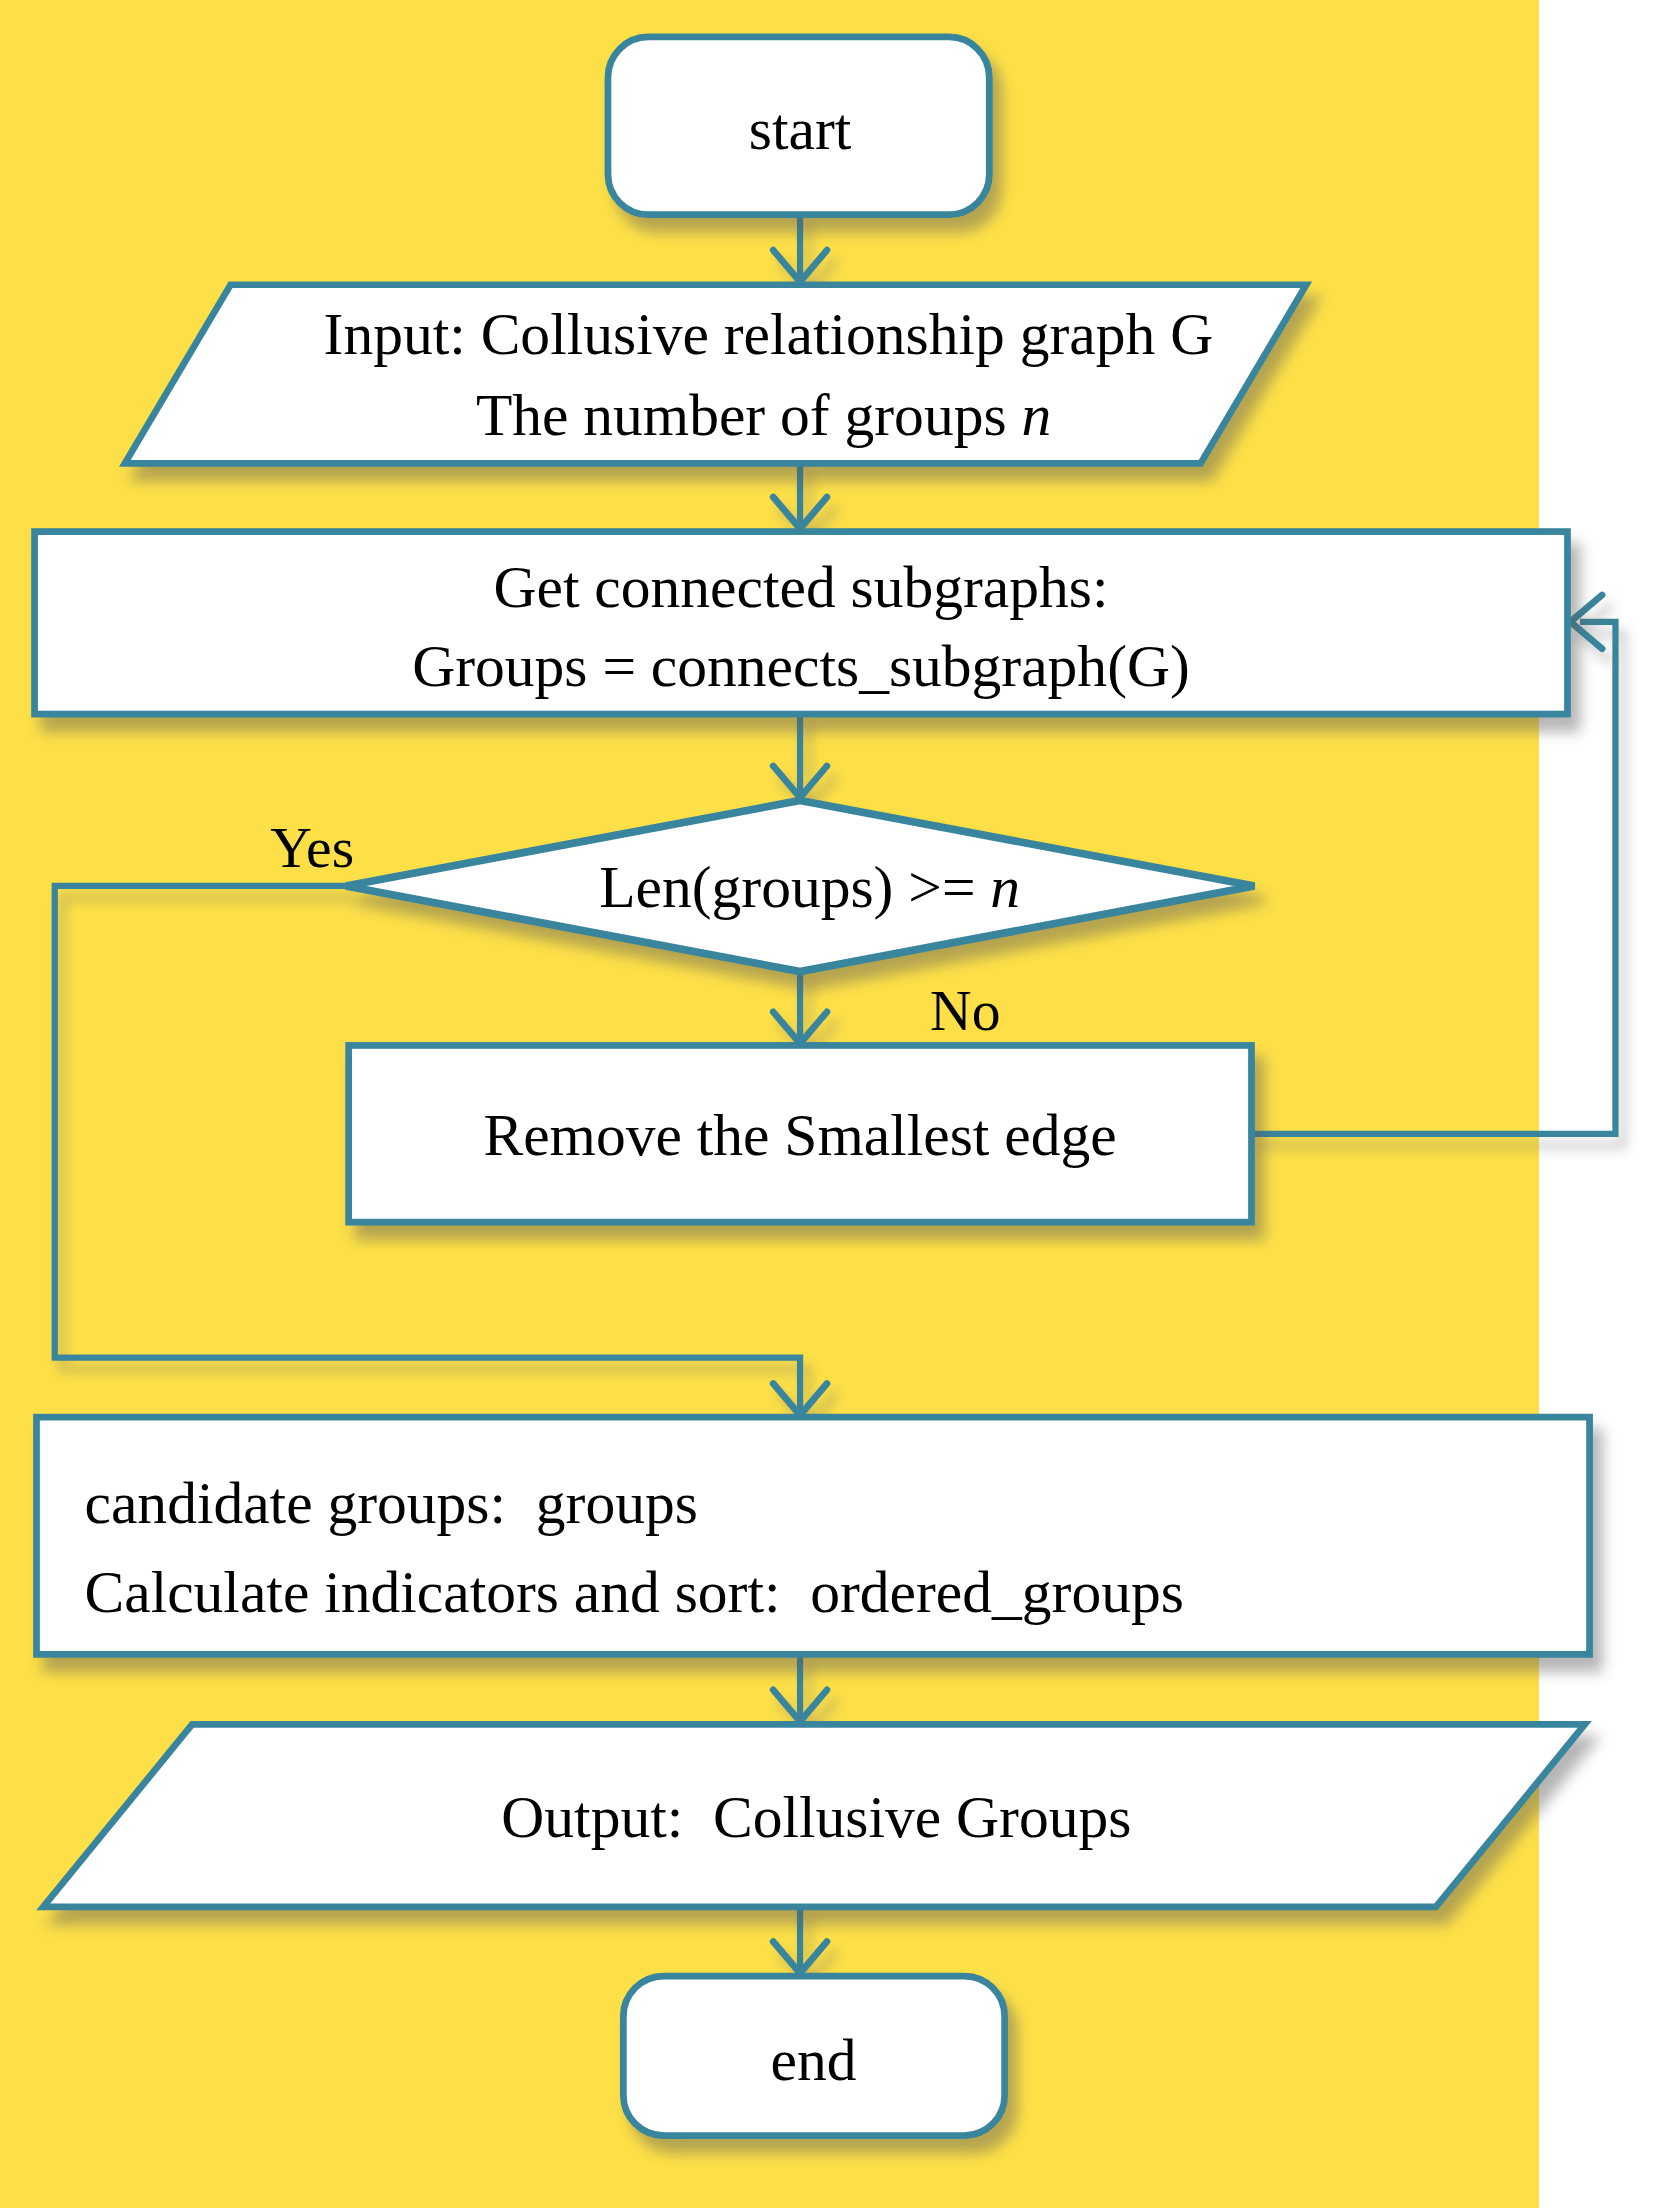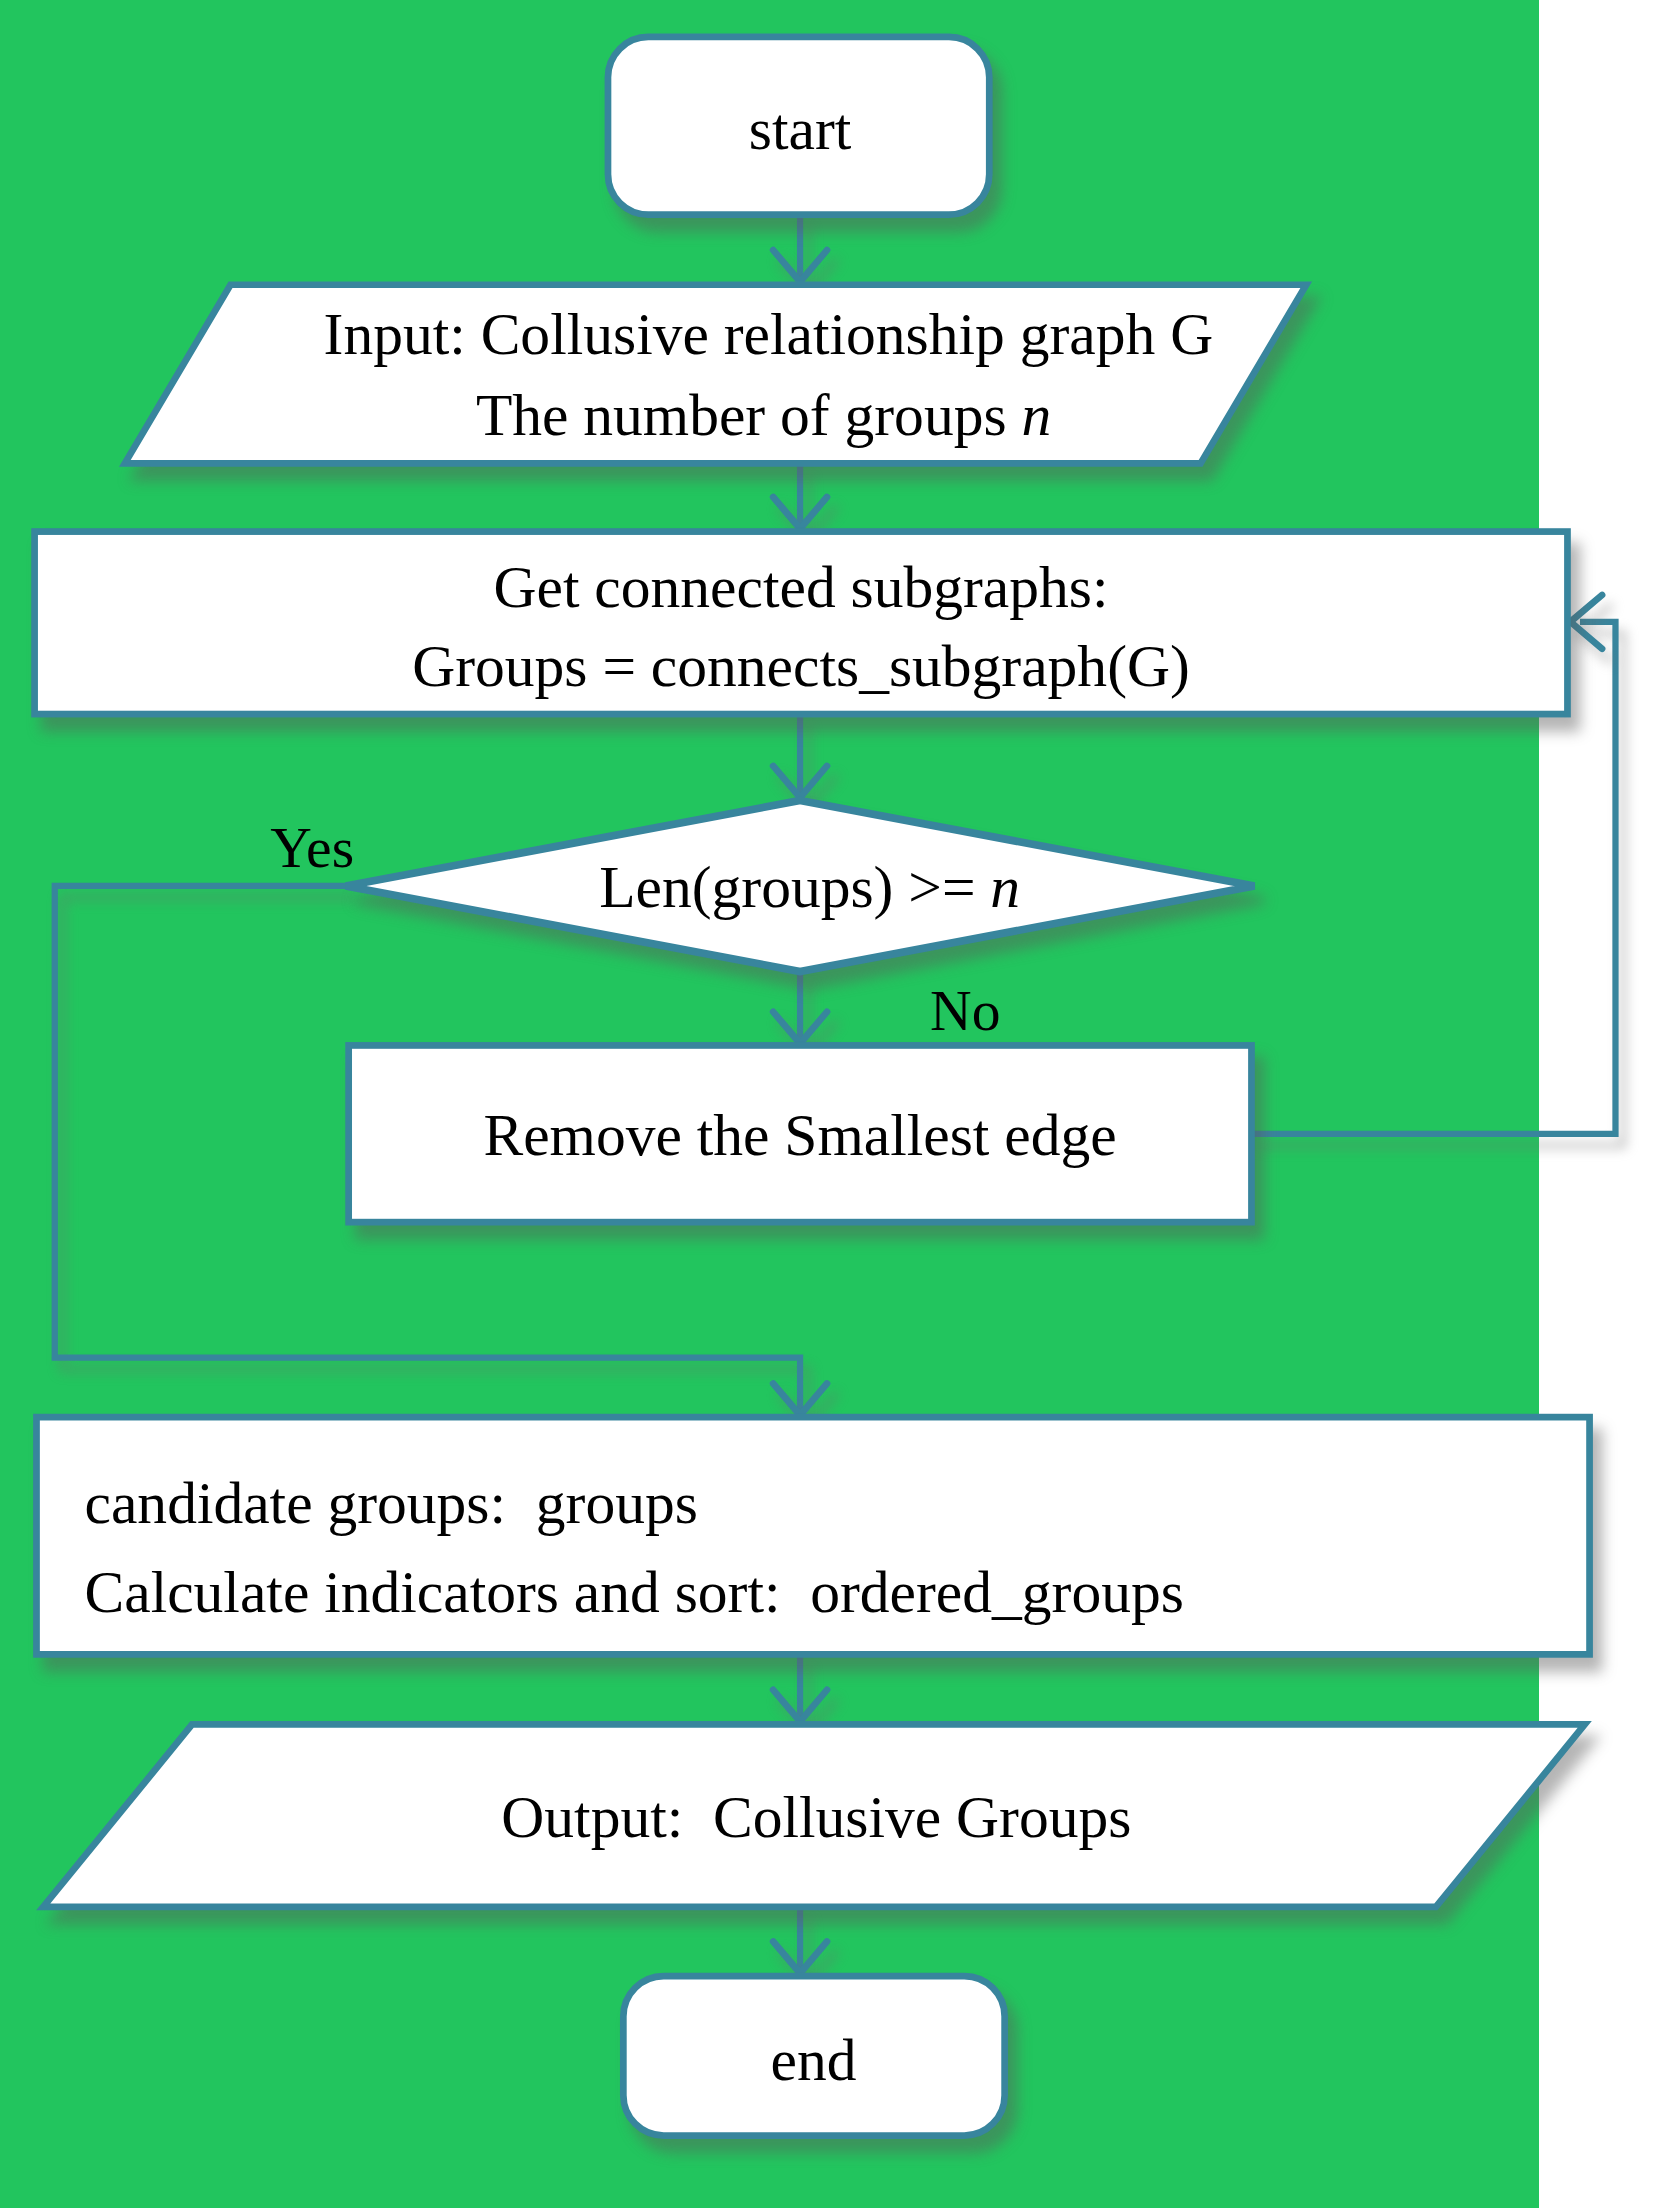--- a/index.html
+++ b/index.html
@@ -4,21 +4,21 @@
 <style>
   html, body {
     margin: 0;
     padding: 0;
     background: #ffffff;
   }
   .canvas {
     position: relative;
     width: 1539px;
     height: 2209px;
-    background: #22c55e;
+    background: #fde047;
     font-family: "Liberation Serif", "DejaVu Serif", serif;
   }
   svg { display: block; }
   .shape {
     fill: #ffffff;
     stroke: #38859d;
     stroke-width: 7;
     filter: drop-shadow(10px 15px 7px rgba(90,90,90,0.45));
   }
   .diamond { stroke-width: 8; }

